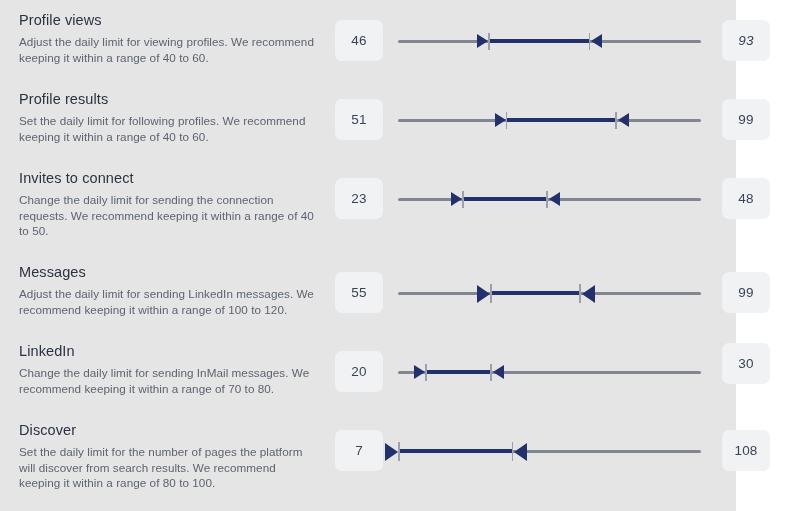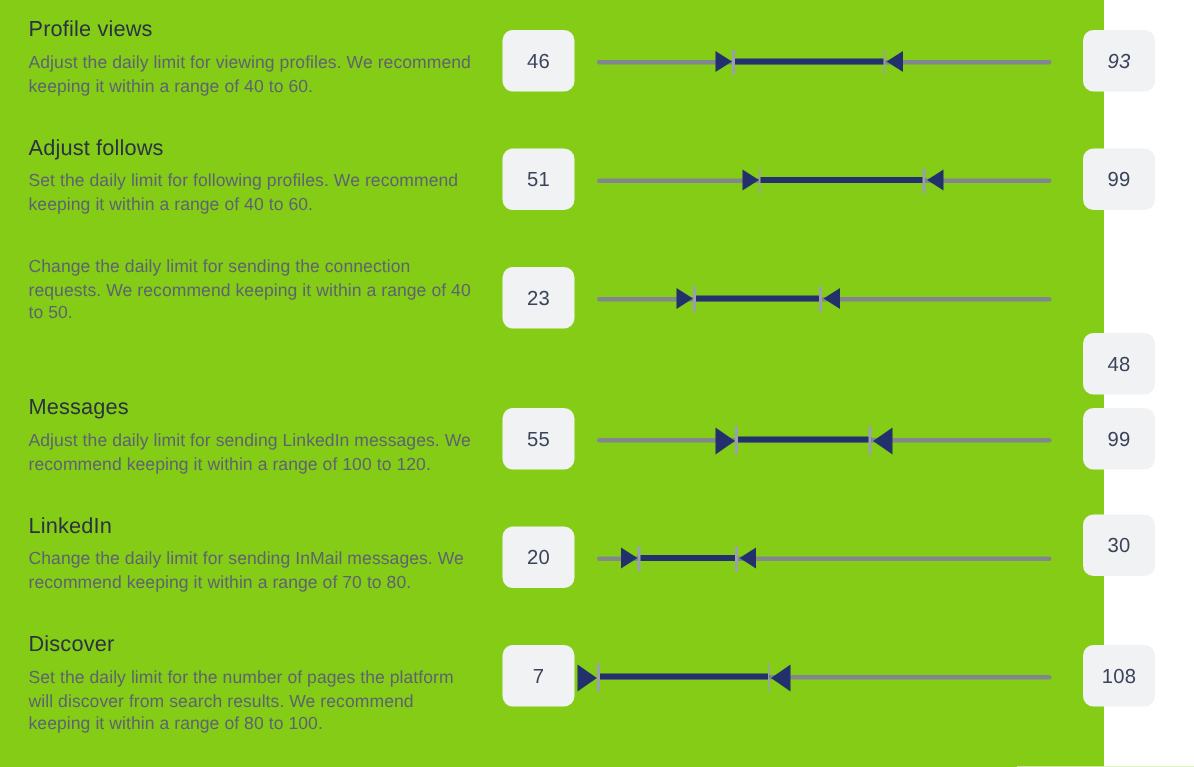--- a/index.html
+++ b/index.html
@@ -13,21 +13,21 @@
     height: 511px;
     overflow: hidden;
     font-family: "Liberation Sans", sans-serif;
     -webkit-font-smoothing: antialiased;
   }
 
   .panel {
     position: relative;
     width: 736px;
     height: 511px;
-    background: #84cc16;
+    background: #e5e5e5;
   }
 
   .limit-row {
     position: absolute;
     left: 0;
     width: 796px;
     box-sizing: border-box;
   }
 
   
@@ -168,56 +168,57 @@
           </div>
           <div class="handle right" style="left:63.4%;">
             <span class="tri"></span>
             <span class="tick"></span>
           </div>
         </div>
         <div class="value-box max" style="top: 8px; font-style: italic;">93</div>
       </div>
       <div class="limit-row" style="top: 91px;">
         <div class="desc-col">
-          <div class="row-title">Adjust follows</div>
+          <div class="row-title">Profile results</div>
           <div class="row-desc">Set the daily limit for following profiles. We recommend keeping it within a range of 40 to 60.</div>
         </div>
         <div class="value-box min" style="top: 8px;">51</div>
         <div class="slider" style="top: 14px;">
           <div class="track-base"></div>
           <div class="track-active" style="left:35.6%;width:36.699999999999996%;"></div>
           <div class="handle left" style="left:35.6%;">
             <span class="tri"></span>
             <span class="tick"></span>
           </div>
           <div class="handle right" style="left:72.3%;">
             <span class="tri"></span>
             <span class="tick"></span>
           </div>
         </div>
         <div class="value-box max" style="top: 8px;">99</div>
       </div>
       <div class="limit-row" style="top: 170px;">
         <div class="desc-col">
+          <div class="row-title">Invites to connect</div>
           <div class="row-desc">Change the daily limit for sending the connection requests. We recommend keeping it within a range of 40 to 50.</div>
         </div>
         <div class="value-box min" style="top: 8px;">23</div>
         <div class="slider" style="top: 14px;">
           <div class="track-base"></div>
           <div class="track-active" style="left:21.1%;width:28.4%;"></div>
           <div class="handle left" style="left:21.1%;">
             <span class="tri"></span>
             <span class="tick"></span>
           </div>
           <div class="handle right" style="left:49.5%;">
             <span class="tri"></span>
             <span class="tick"></span>
           </div>
         </div>
-        <div class="value-box max" style="top: 8px; margin-top: 44px;">48</div>
+        <div class="value-box max" style="top: 8px;">48</div>
       </div>
       <div class="limit-row" style="top: 264px;">
         <div class="desc-col">
           <div class="row-title">Messages</div>
           <div class="row-desc">Adjust the daily limit for sending LinkedIn messages. We recommend keeping it within a range of 100 to 120.</div>
         </div>
         <div class="value-box min" style="top: 8px;">55</div>
         <div class="slider big" style="top: 14px;">
           <div class="track-base"></div>
           <div class="track-active" style="left:30.4%;width:30%;"></div>

